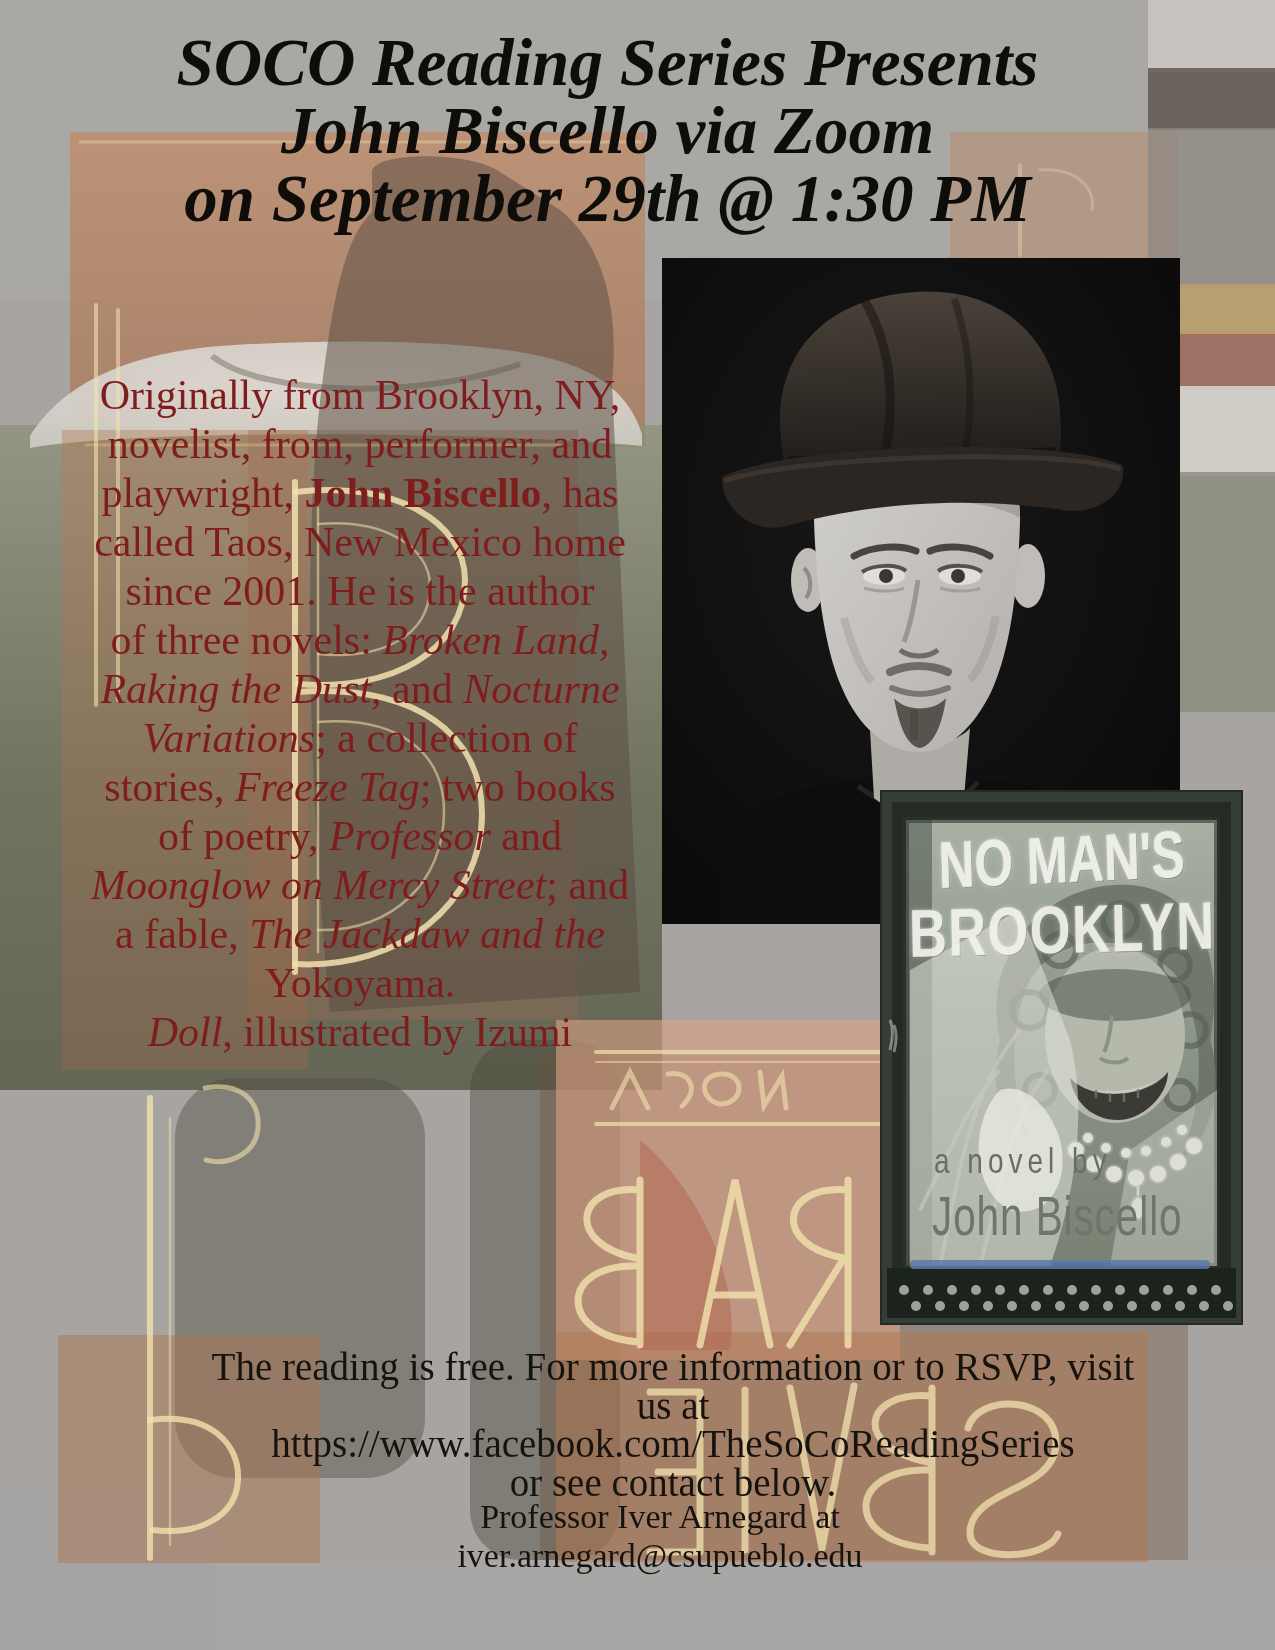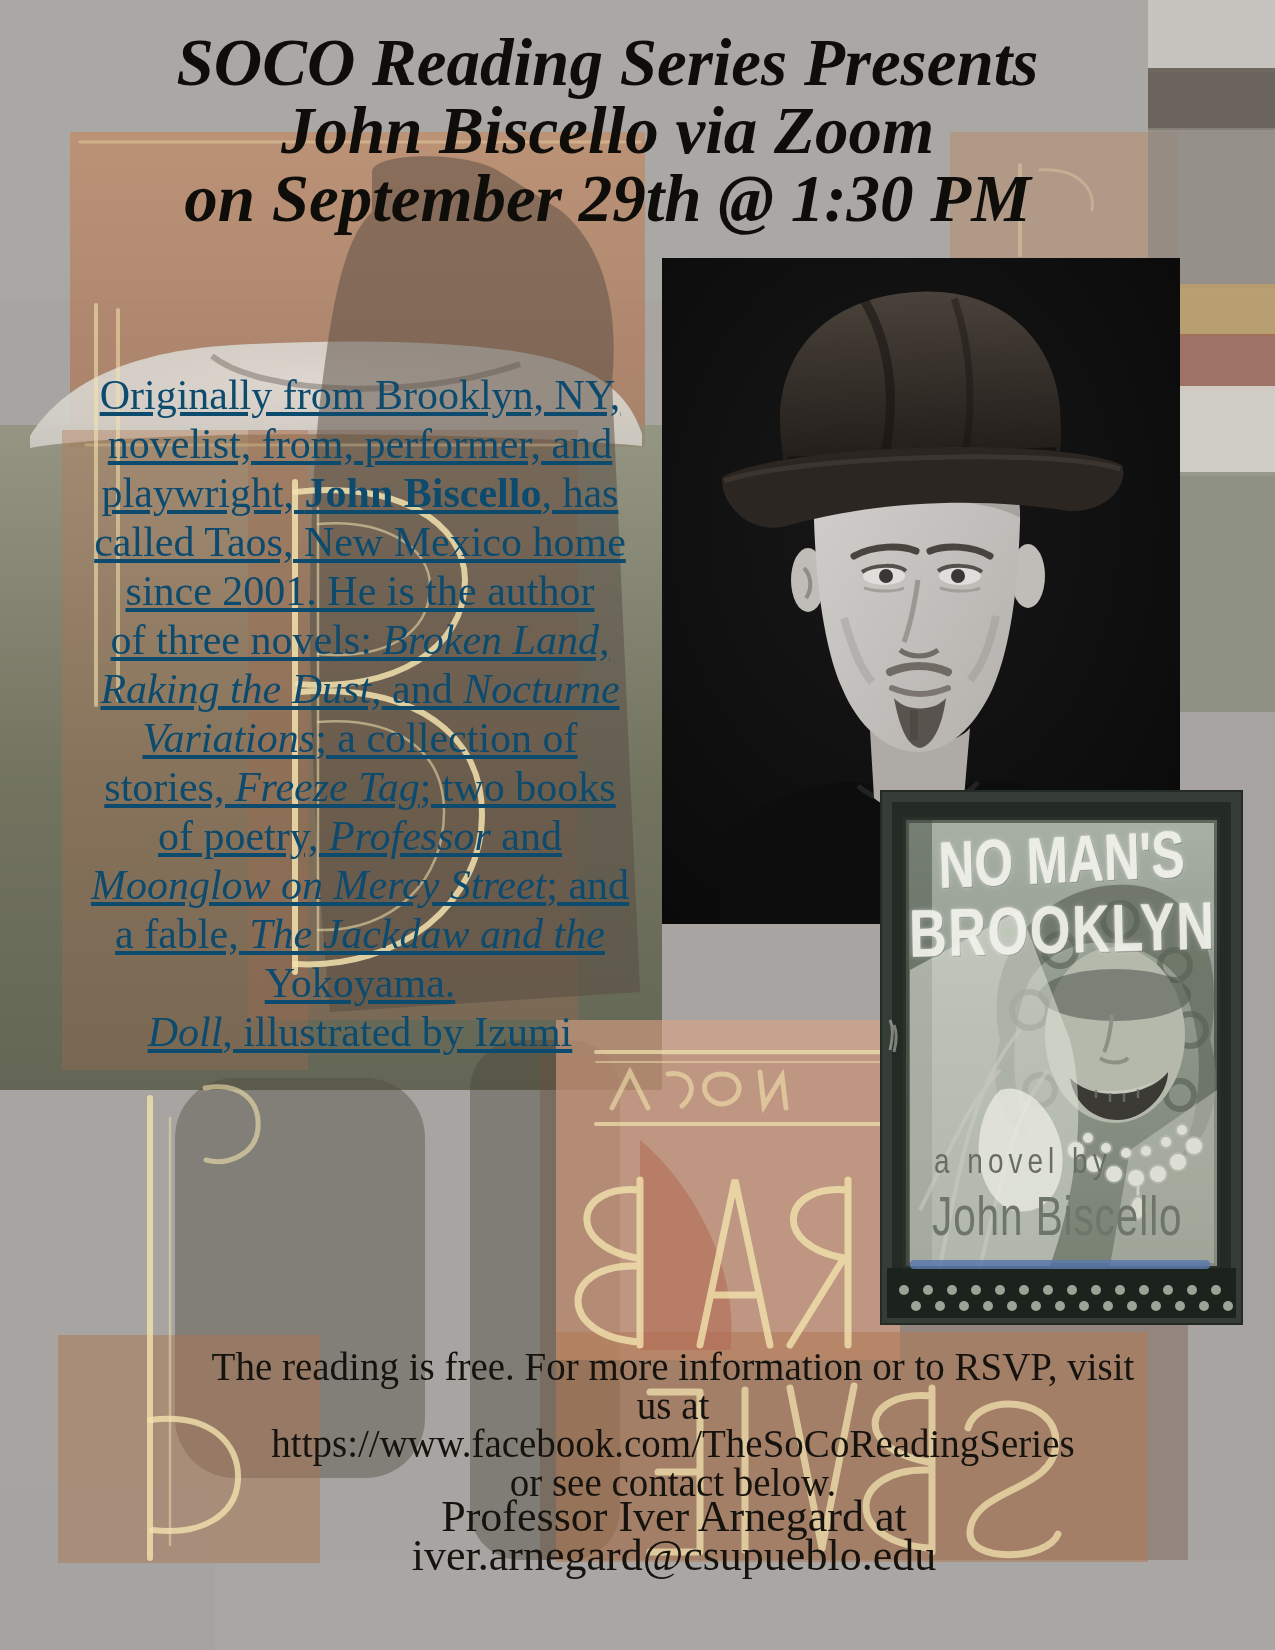--- a/index.html
+++ b/index.html
@@ -11,32 +11,32 @@
   .bg-svg{position:absolute;left:0;top:0;z-index:0;}
   
   .title-block{
     position:absolute;left:0;top:28px;width:1215px;z-index:5;
     text-align:center;font-weight:bold;font-size:67px;line-height:68px;
     color:#0f0d0a;letter-spacing:0;font-style:italic;
   }
   
   .bio-block{
     position:absolute;left:63px;top:371px;width:594px;z-index:5;
-    text-align:center;font-size:42px;line-height:49px;color:#0c4a6e;text-decoration:underline;
+    text-align:center;font-size:42px;line-height:49px;color:#7f1d1d;
   }
   .bio-block .b{font-weight:bold;}
   .bio-block .i{font-style:italic;}
   
   .footer-info{
     position:absolute;left:191px;top:1348px;width:964px;z-index:5;
     text-align:center;font-size:39px;line-height:38.5px;color:#16130f;
   }
   .footer-contact{
-    position:absolute;left:192px;top:1498px;width:964px;z-index:5;
-    text-align:center;font-size:44px;line-height:38.5px;color:#16130f;
+    position:absolute;left:178px;top:1498px;width:964px;z-index:5;
+    text-align:center;font-size:34px;line-height:38.5px;color:#16130f;
   }
   
   .portrait{
     position:absolute;left:662px;top:258px;width:518px;height:666px;z-index:6;
   }
   
   .book-cover{
     position:absolute;left:880px;top:790px;width:363px;height:535px;z-index:7;
   }
   .cover-title{

